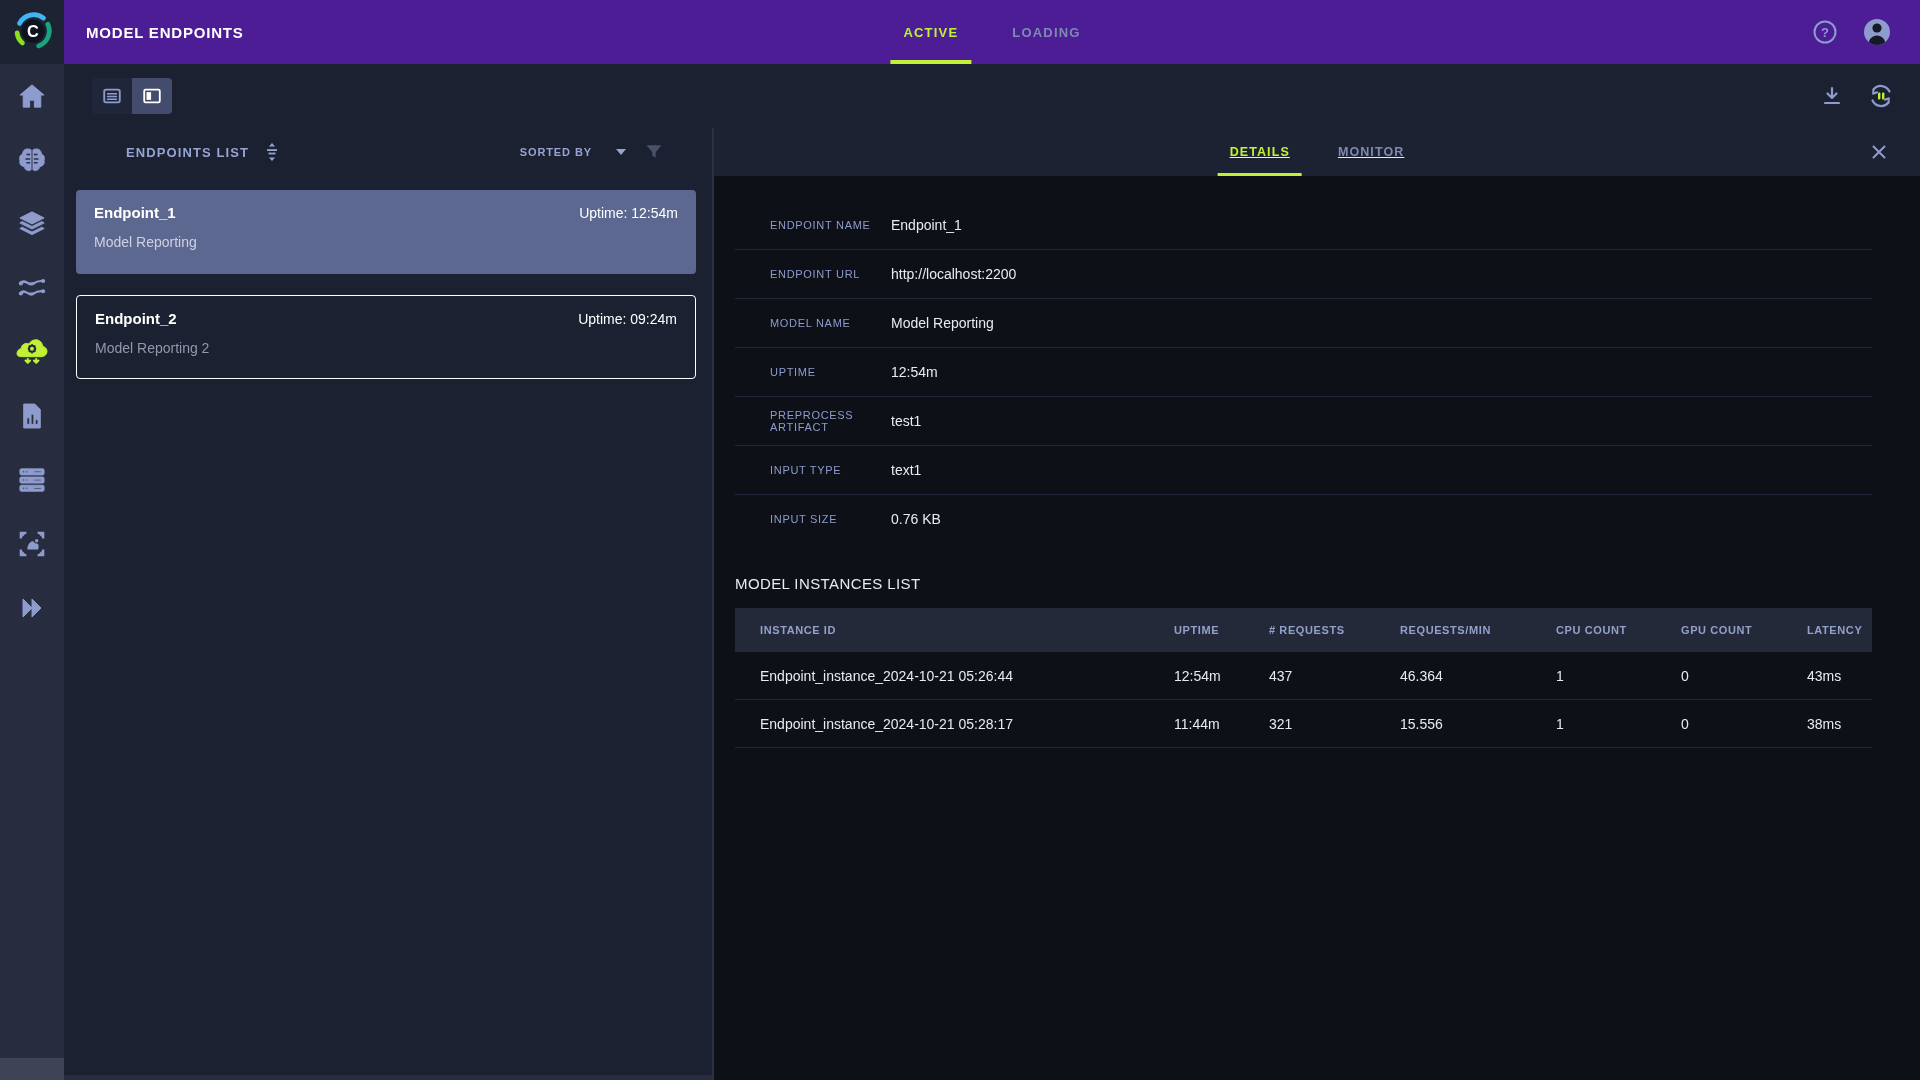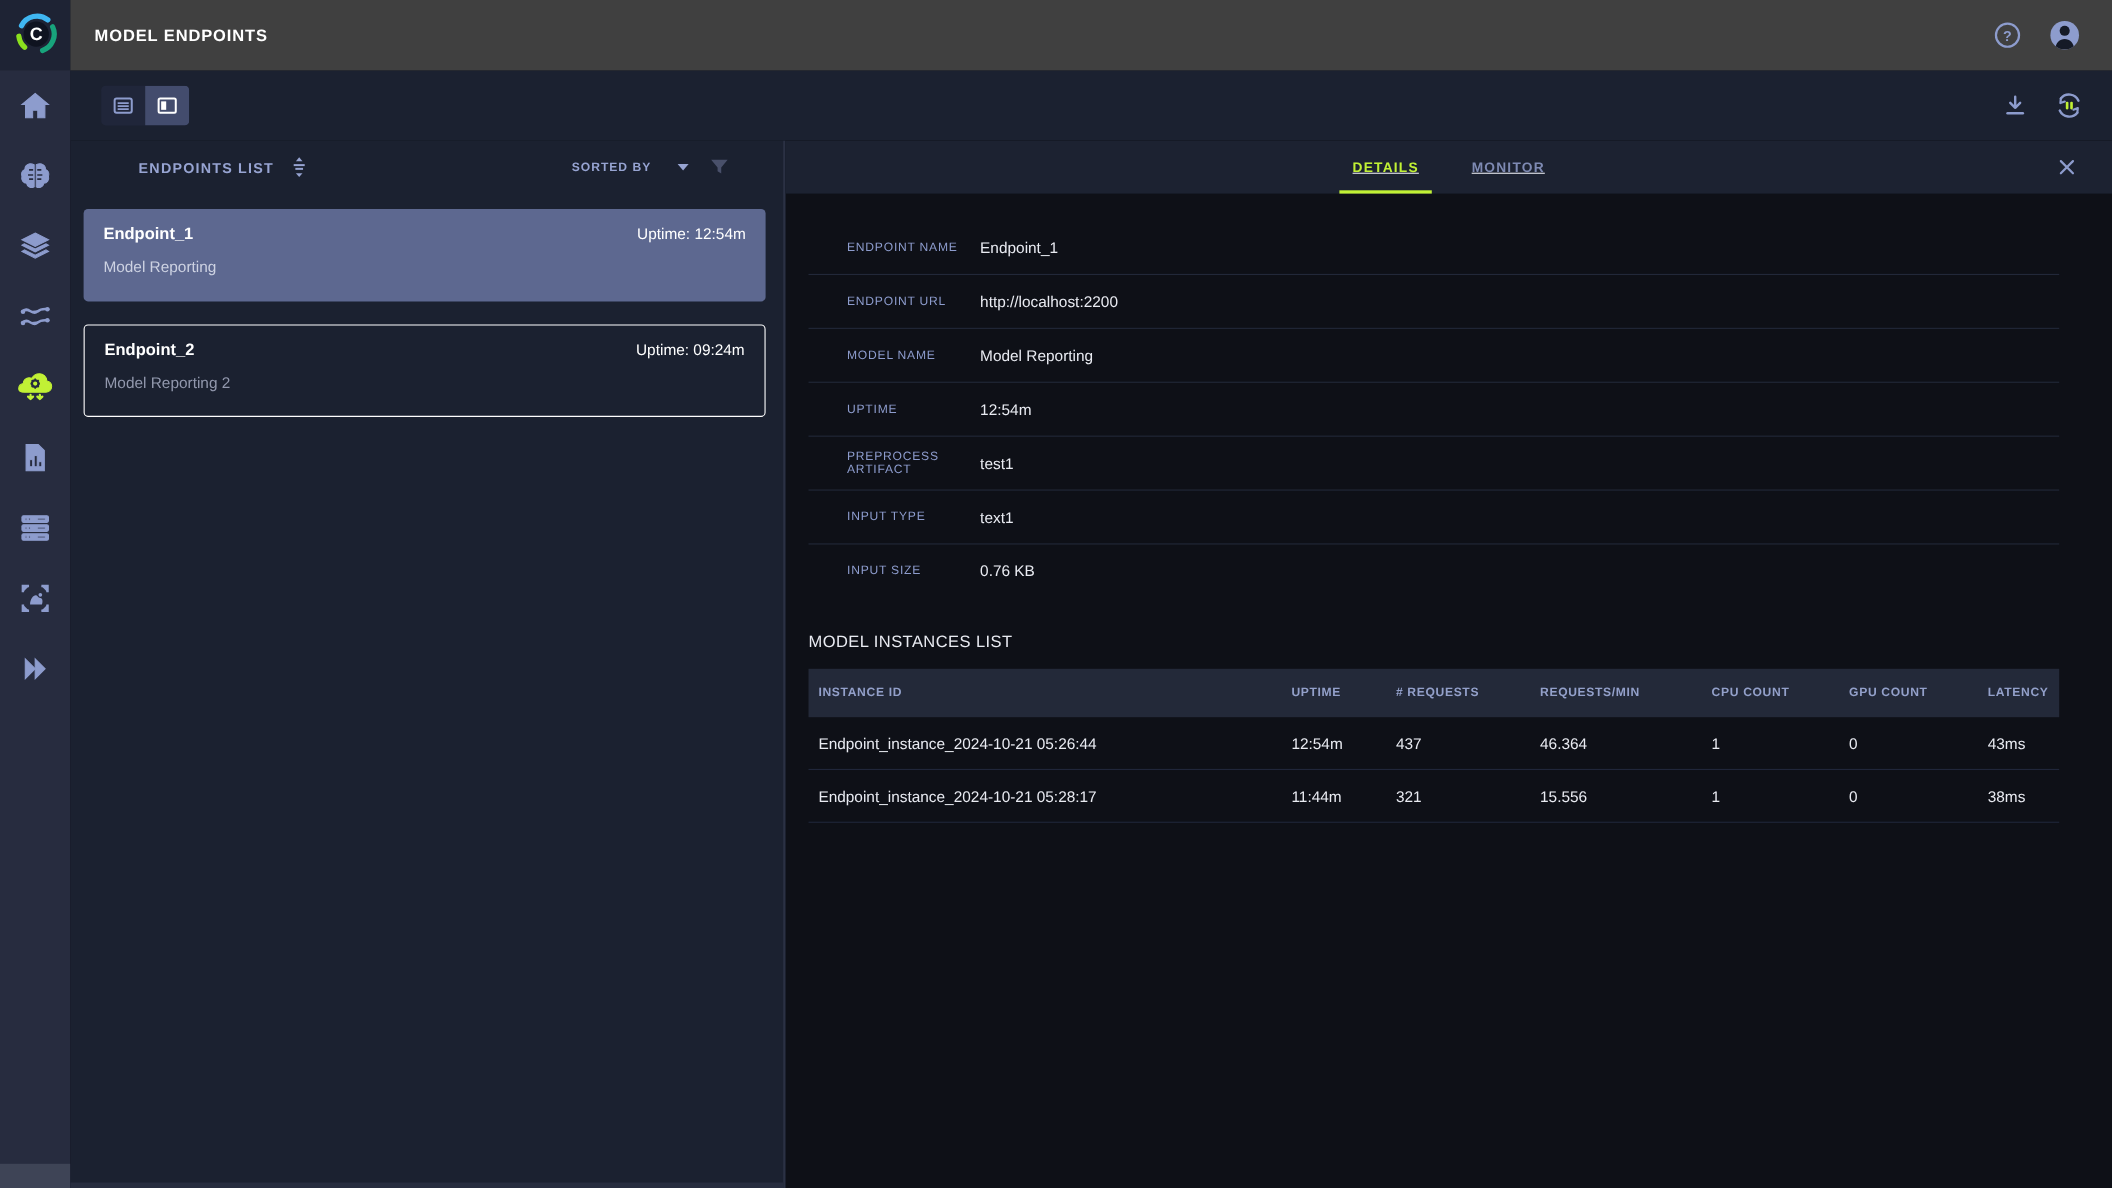--- a/index.html
+++ b/index.html
@@ -13,21 +13,21 @@
   .logo-box { width:64px; height:64px; background:#1e2334; display:flex; align-items:center; justify-content:center; }
   .side-nav { display:flex; flex-direction:column; }
   .nav-item { height:64px; display:flex; align-items:center; justify-content:center; cursor:pointer; }
   .nav-item svg { fill:#8d9ccd; stroke:#8d9ccd; }
   .nav-item.active svg { fill:#c1f135; stroke:#c1f135; }
   .sidebar-footer { position:absolute; bottom:0; left:0; width:64px; height:22px; background:#3e4456; }
 
   
   .main { flex:1; display:flex; flex-direction:column; min-width:0; }
 
-  .topbar { height:64px; flex:0 0 64px; background:#404040; display:flex; align-items:center; position:relative; }
+  .topbar { height:64px; flex:0 0 64px; background:#4c1d95; display:flex; align-items:center; position:relative; }
   .page-title { margin-left:22px; font-size:15px; font-weight:700; letter-spacing:.8px; color:#ffffff; }
   .top-tabs { position:absolute; left:50%; transform:translateX(-50%); height:100%; display:flex; gap:28px; }
   .top-tab { position:relative; display:flex; align-items:center; padding:0 13px; font-size:13px; font-weight:700; letter-spacing:1.2px; color:#7e8ab3; cursor:pointer; }
   .top-tab.active { color:#c1f135; }
   .top-tab.active::after { content:""; position:absolute; left:0; right:0; bottom:0; height:4px; background:#c1f135; }
   .top-actions { margin-left:auto; display:flex; align-items:center; gap:22px; padding-right:26px; }
   .icon-btn { display:flex; align-items:center; justify-content:center; cursor:pointer; }
 
   .toolbar { height:64px; flex:0 0 64px; background:#1b2130; display:flex; align-items:center; justify-content:space-between; padding:0 26px 0 28px; }
   .view-toggle { display:flex; background:#20263a; border-radius:4px; overflow:hidden; }
@@ -71,21 +71,21 @@
   .field-row + .field-row { border-top:1px solid #222839; }
   .field-label { flex:0 0 156px; font-size:11px; font-weight:400; letter-spacing:.7px; color:#8d9ccd;padding-left:35px; }
   .field-value { font-size:14px; color:#e9ebf2; }
 
   .instances-title { margin:32px 0 16px 0; font-size:15px; font-weight:500; letter-spacing:.4px; color:#e9ebf2; }
   .tbl { width:100%; }
   .tbl-grid { display:grid; grid-template-columns:439px 95px 131px 156px 125px 126px 1fr; align-items:center; }
   .tbl-head { height:44px; background:#232939; color:#93a0ca; font-size:11px; font-weight:700; letter-spacing:.6px; }
   .tbl-row { height:48px; color:#e9ebf2; font-size:14px; border-bottom:1px solid #20263a; }
   .tbl-grid > div { white-space:nowrap; }
-  .tbl-grid > div:first-child { padding-left:9px; }
+  .tbl-grid > div:first-child { padding-left:25px; }
 </style>
 </head>
 <body>
 
 <div class="app">
 
   <aside class="sidebar">
     <div class="logo-box">
       <svg width="46" height="46" viewBox="0 0 48 48">
         <circle cx="25" cy="23" r="12" fill="#0f1320"></circle>
@@ -175,20 +175,28 @@
         </svg>
       </div>
     </nav>
     <div class="sidebar-footer"></div>
   </aside>
 
   <div class="main">
 
     <header class="topbar">
       <div class="page-title">MODEL ENDPOINTS</div>
+      <div class="top-tabs">
+        <div class="top-tab active">
+          <span>ACTIVE</span>
+        </div>
+        <div class="top-tab">
+          <span>LOADING</span>
+        </div>
+      </div>
       <div class="top-actions">
         <span class="icon-btn">
           <svg width="26" height="26" viewBox="0 0 26 26" fill="none">
             <circle cx="13" cy="13" r="10.5" stroke="#8d9ccd" stroke-width="2"></circle>
             <text x="13" y="18" text-anchor="middle" font-size="13" font-weight="700" fill="#8d9ccd" font-family="Liberation Sans, sans-serif">?</text>
           </svg>
         </span>
         <span class="icon-btn">
           <svg width="34" height="34" viewBox="0 0 34 34">
             <defs>

